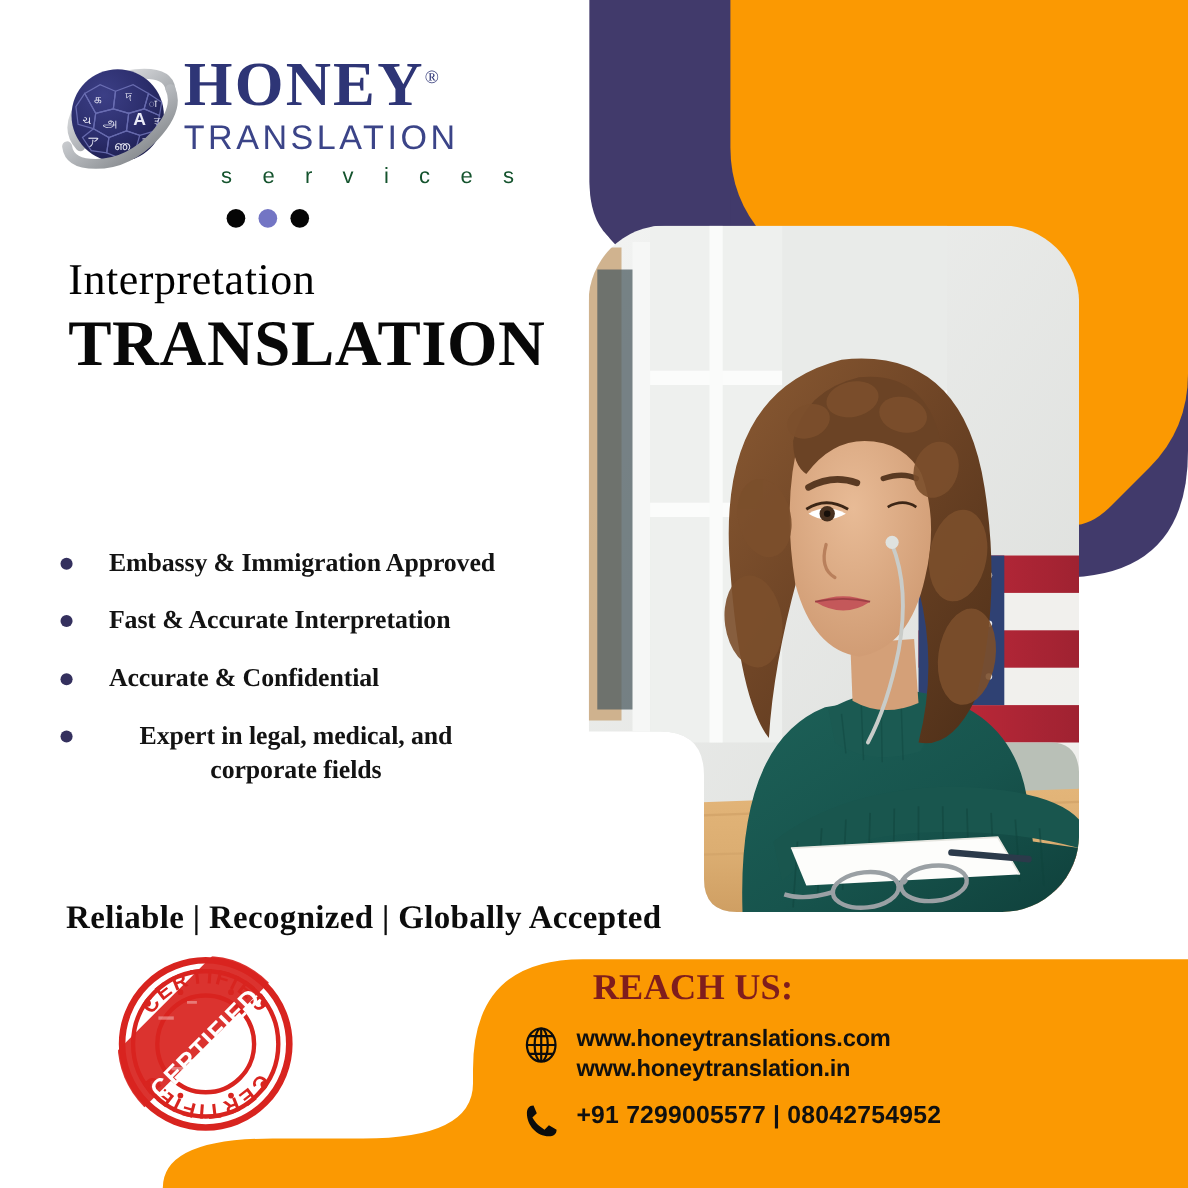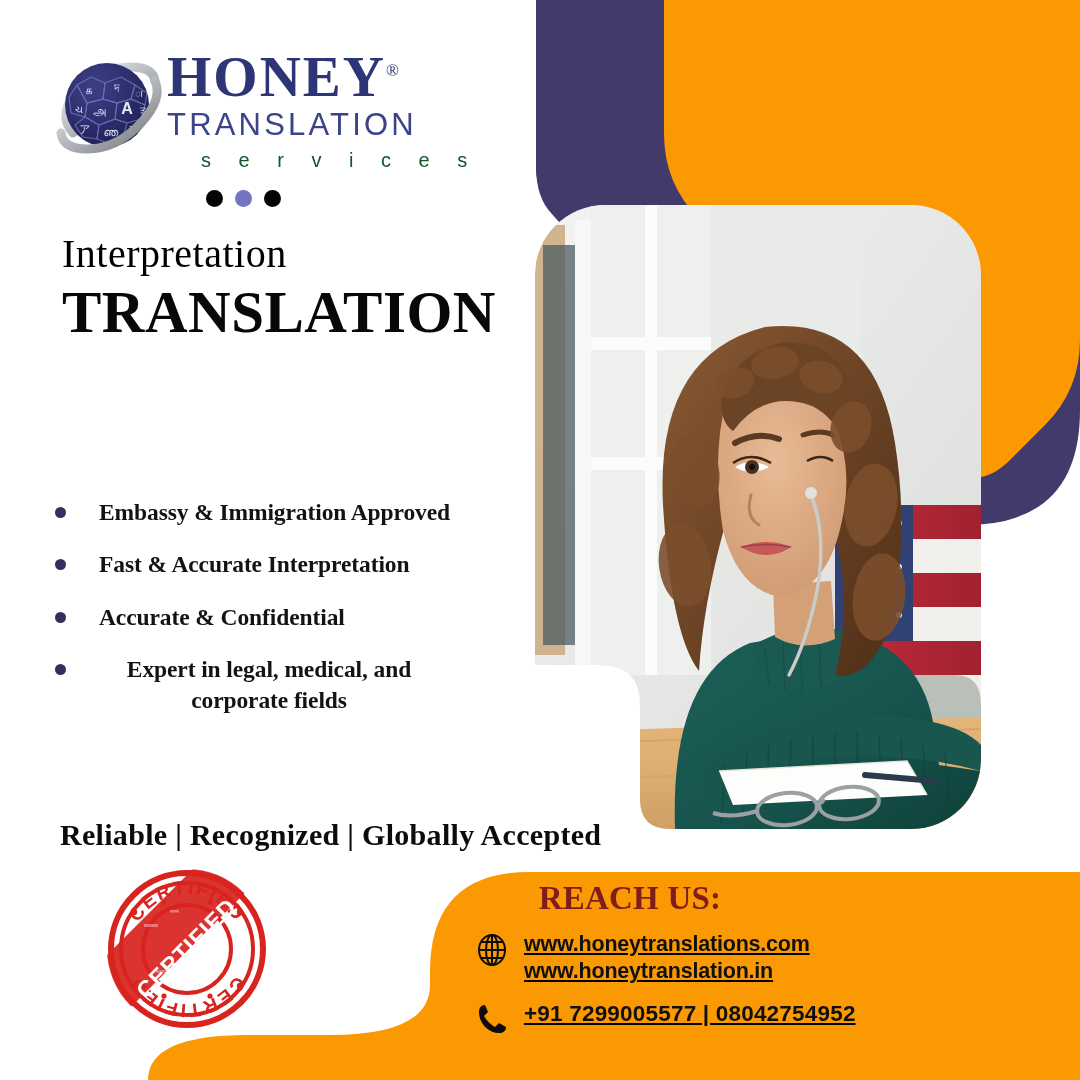--- a/index.html
+++ b/index.html
@@ -95,21 +95,21 @@
 
   
   .contact{ position:absolute; left:470px; top:880px; width:590px; z-index:6; }
   .contact-title{
     font-family:"Liberation Serif", serif;
     font-size:33px; font-weight:700; color:#7f1d1d; letter-spacing:0.2px;
     text-align:center; width:320px; margin-left:0px;
   }
   .contact-row{ display:flex; align-items:flex-start; margin-top:14px; }
   .contact-icon{ width:44px; flex:0 0 44px; display:flex; justify-content:center; padding-top:2px; }
-  .contact-body{ padding-left:10px;text-decoration:underline; }
+  .contact-body{ padding-left:10px; }
   .contact-line{
     font-family:"Liberation Sans", sans-serif;
     font-size:21.5px; font-weight:700; color:#101010; line-height:1.27;
     letter-spacing:-0.2px; white-space:nowrap;
   }
   .contact-line.phone{ font-size:22.5px; letter-spacing:0.2px; }
 </style>
 </head>
 <body>
 

